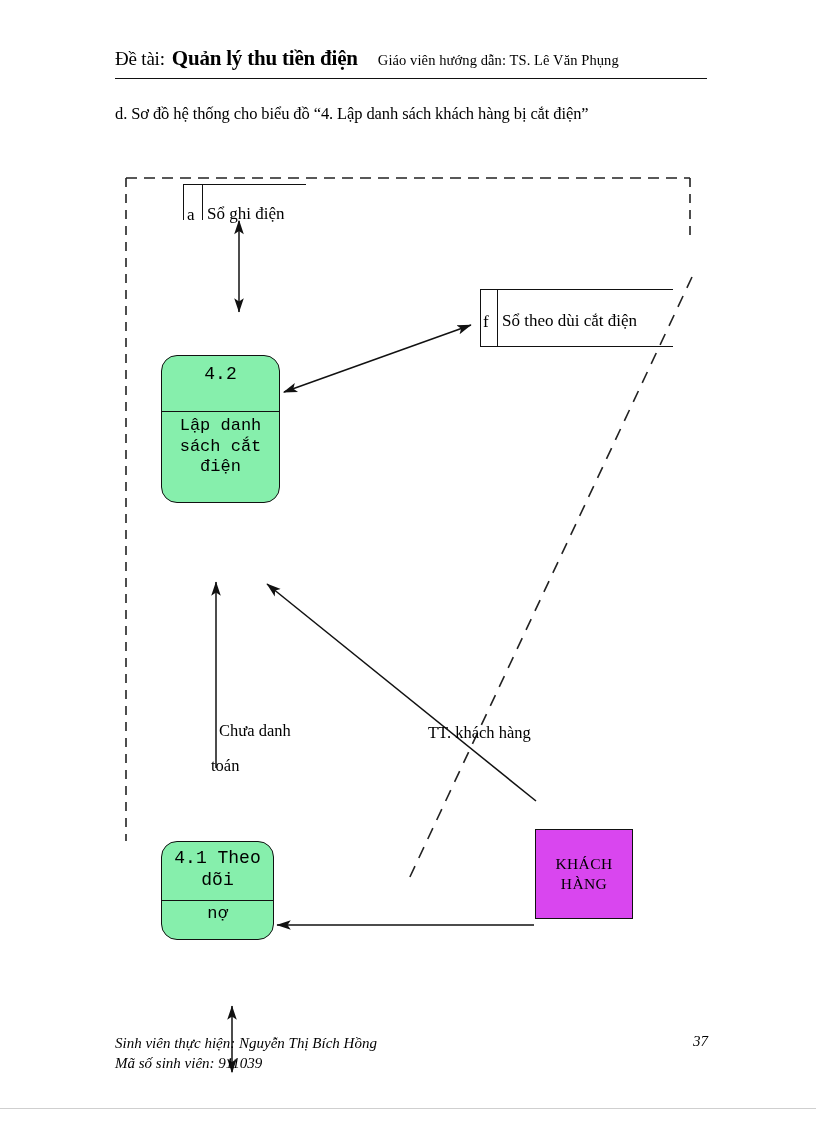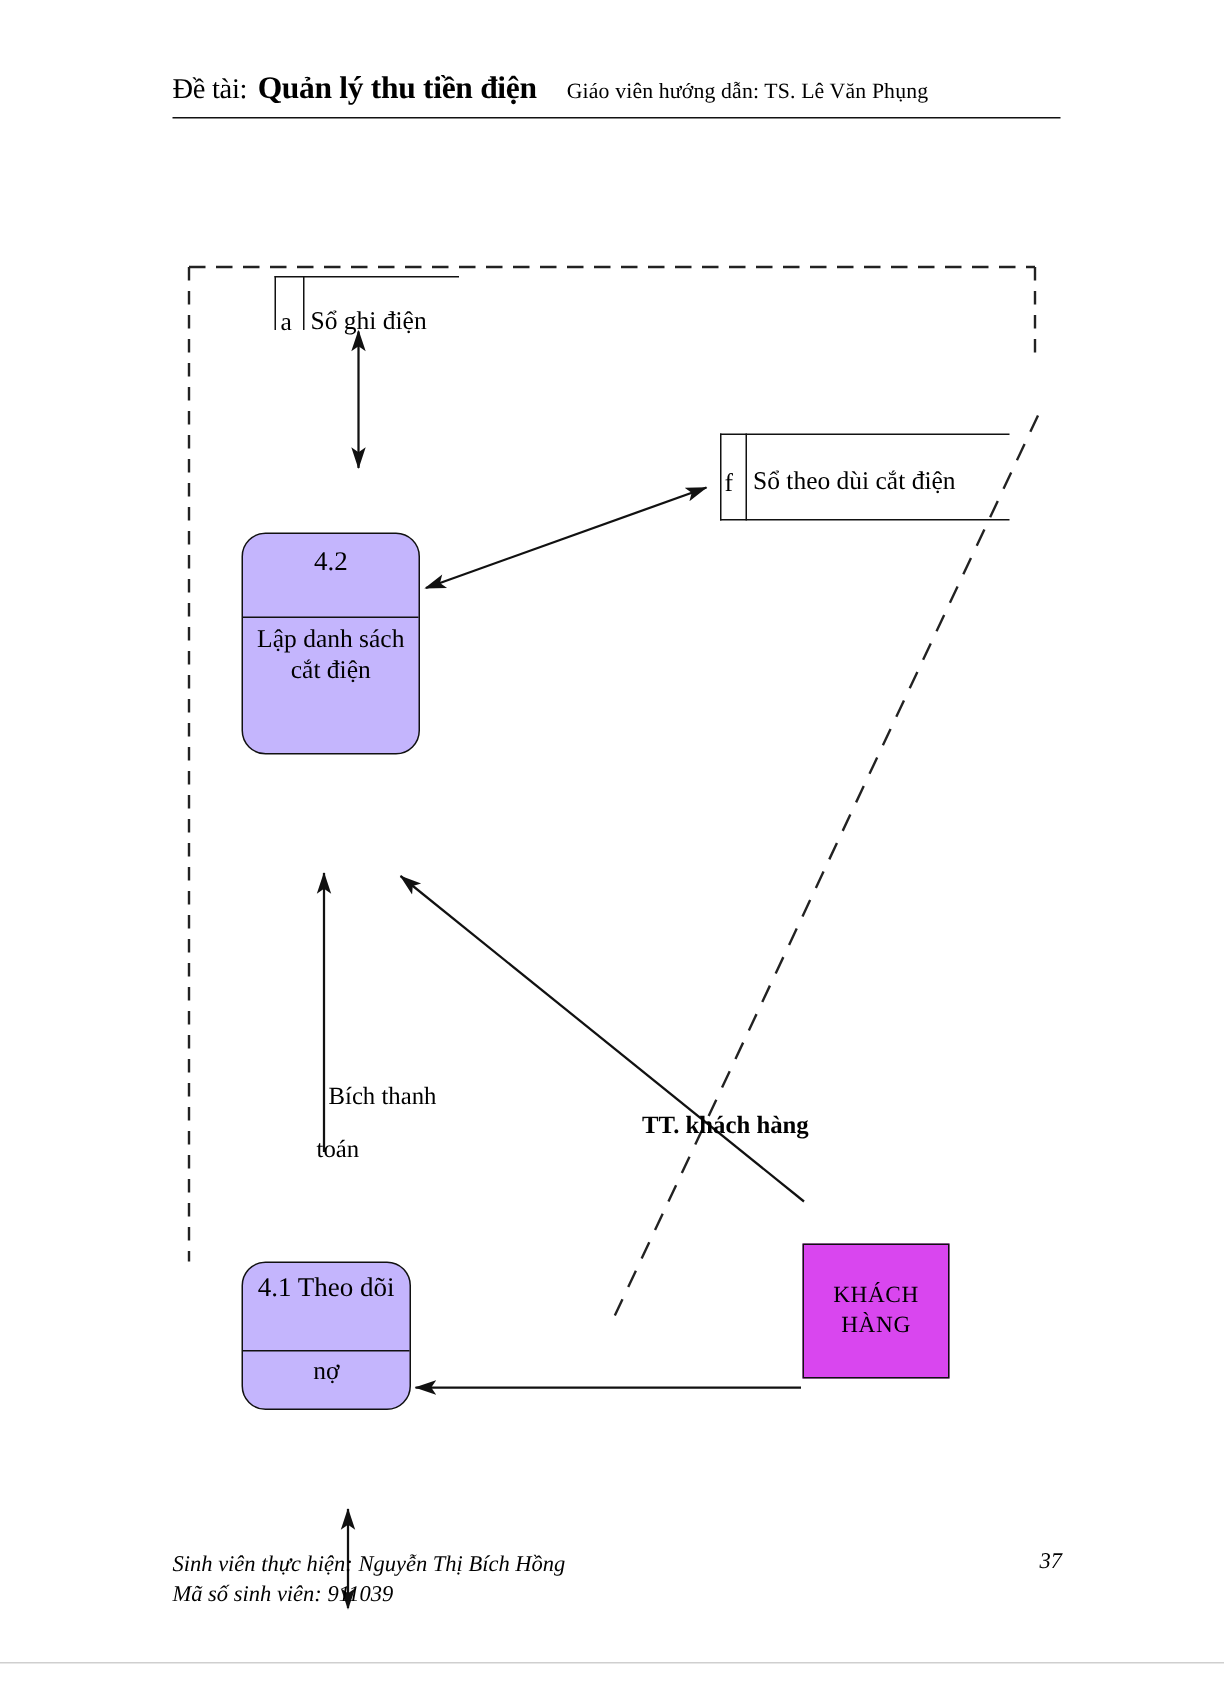--- a/index.html
+++ b/index.html
@@ -68,22 +68,23 @@
     left: 0;
     top: 0;
     width: 816px;
     height: 1123px;
   }
   
   .process {
     position: absolute;
     border: 1.4px solid #111;
     border-radius: 16px;
-    background: #c4b5fd;
+    background: #86efac;
     box-sizing: border-box;
+    font-family: Liberation Mono, monospace;
   }
   .process .pdivider {
     position: absolute;
     left: 0;
     width: 100%;
     height: 0;
     border-top: 1.2px solid #111;
   }
   .process .ptop, .process .pbot {
     position: absolute;
@@ -209,21 +210,21 @@
   
   .flow-label {
     position: absolute;
     font-size: 16.5px;
     white-space: nowrap;
     line-height: 1.2;
     background: transparent;
   }
   #label-unpaid-1 { left: 219px; top: 721px; }
   #label-unpaid-2 { left: 211px; top: 756px; }
-  #label-customer-info { left: 428px; top: 740px; font-weight: bold; }
+  #label-customer-info { left: 428px; top: 723px; }
   
   #footer {
     position: absolute;
     left: 115px;
     top: 1033px;
     font-style: italic;
     font-size: 15px;
     line-height: 1.35;
     white-space: nowrap;
   }
@@ -249,20 +250,21 @@
 
 <div id="page">
 
   <div id="header">
     <span class="hdr-label">Đề tài:</span>
     <span class="hdr-title">Quản lý thu tiền điện</span>
     <span class="hdr-advisor">Giáo viên hướng dẫn: TS. Lê Văn Phụng</span>
   </div>
   <div id="header-rule"></div>
 
+  <div id="subtitle">d. Sơ đồ hệ thống cho biểu đồ “4. Lập danh sách khách hàng bị cắt điện”</div>
 
   <svg id="diagram" viewBox="0 0 816 1123" xmlns="http://www.w3.org/2000/svg">
     <defs>
       <marker id="arrow-end" markerWidth="11" markerHeight="11" refX="9.2" refY="3.6" orient="auto" markerUnits="strokeWidth">
         <path d="M0,0.4 L9.6,3.6 L0,6.8 L2.2,3.6 Z" fill="#111111"></path>
       </marker>
       <marker id="arrow-start" markerWidth="11" markerHeight="11" refX="1.2" refY="3.6" orient="auto" markerUnits="strokeWidth">
         <path d="M10,0.4 L0.4,3.6 L10,6.8 L7.8,3.6 Z" fill="#111111"></path>
       </marker>
     </defs>
@@ -314,21 +316,21 @@
   <div class="process" id="process-41">
     <div class="ptop">4.1 Theo dõi</div>
     <div class="pdivider"></div>
     <div class="pbot">nợ</div>
   </div>
 
   <div id="entity-customer">
     <div class="ent-label">KHÁCH HÀNG</div>
   </div>
 
-  <div class="flow-label" id="label-unpaid-1">Bích thanh</div>
+  <div class="flow-label" id="label-unpaid-1">Chưa danh</div>
   <div class="flow-label" id="label-unpaid-2">toán</div>
   <div class="flow-label" id="label-customer-info">TT. khách hàng</div>
 
   <div id="footer">
     <div>Sinh viên thực hiện: Nguyễn Thị Bích Hồng</div>
     <div>Mã số sinh viên: 911039</div>
   </div>
   <div id="page-number">37</div>
 
   <div id="page-edge"></div>

